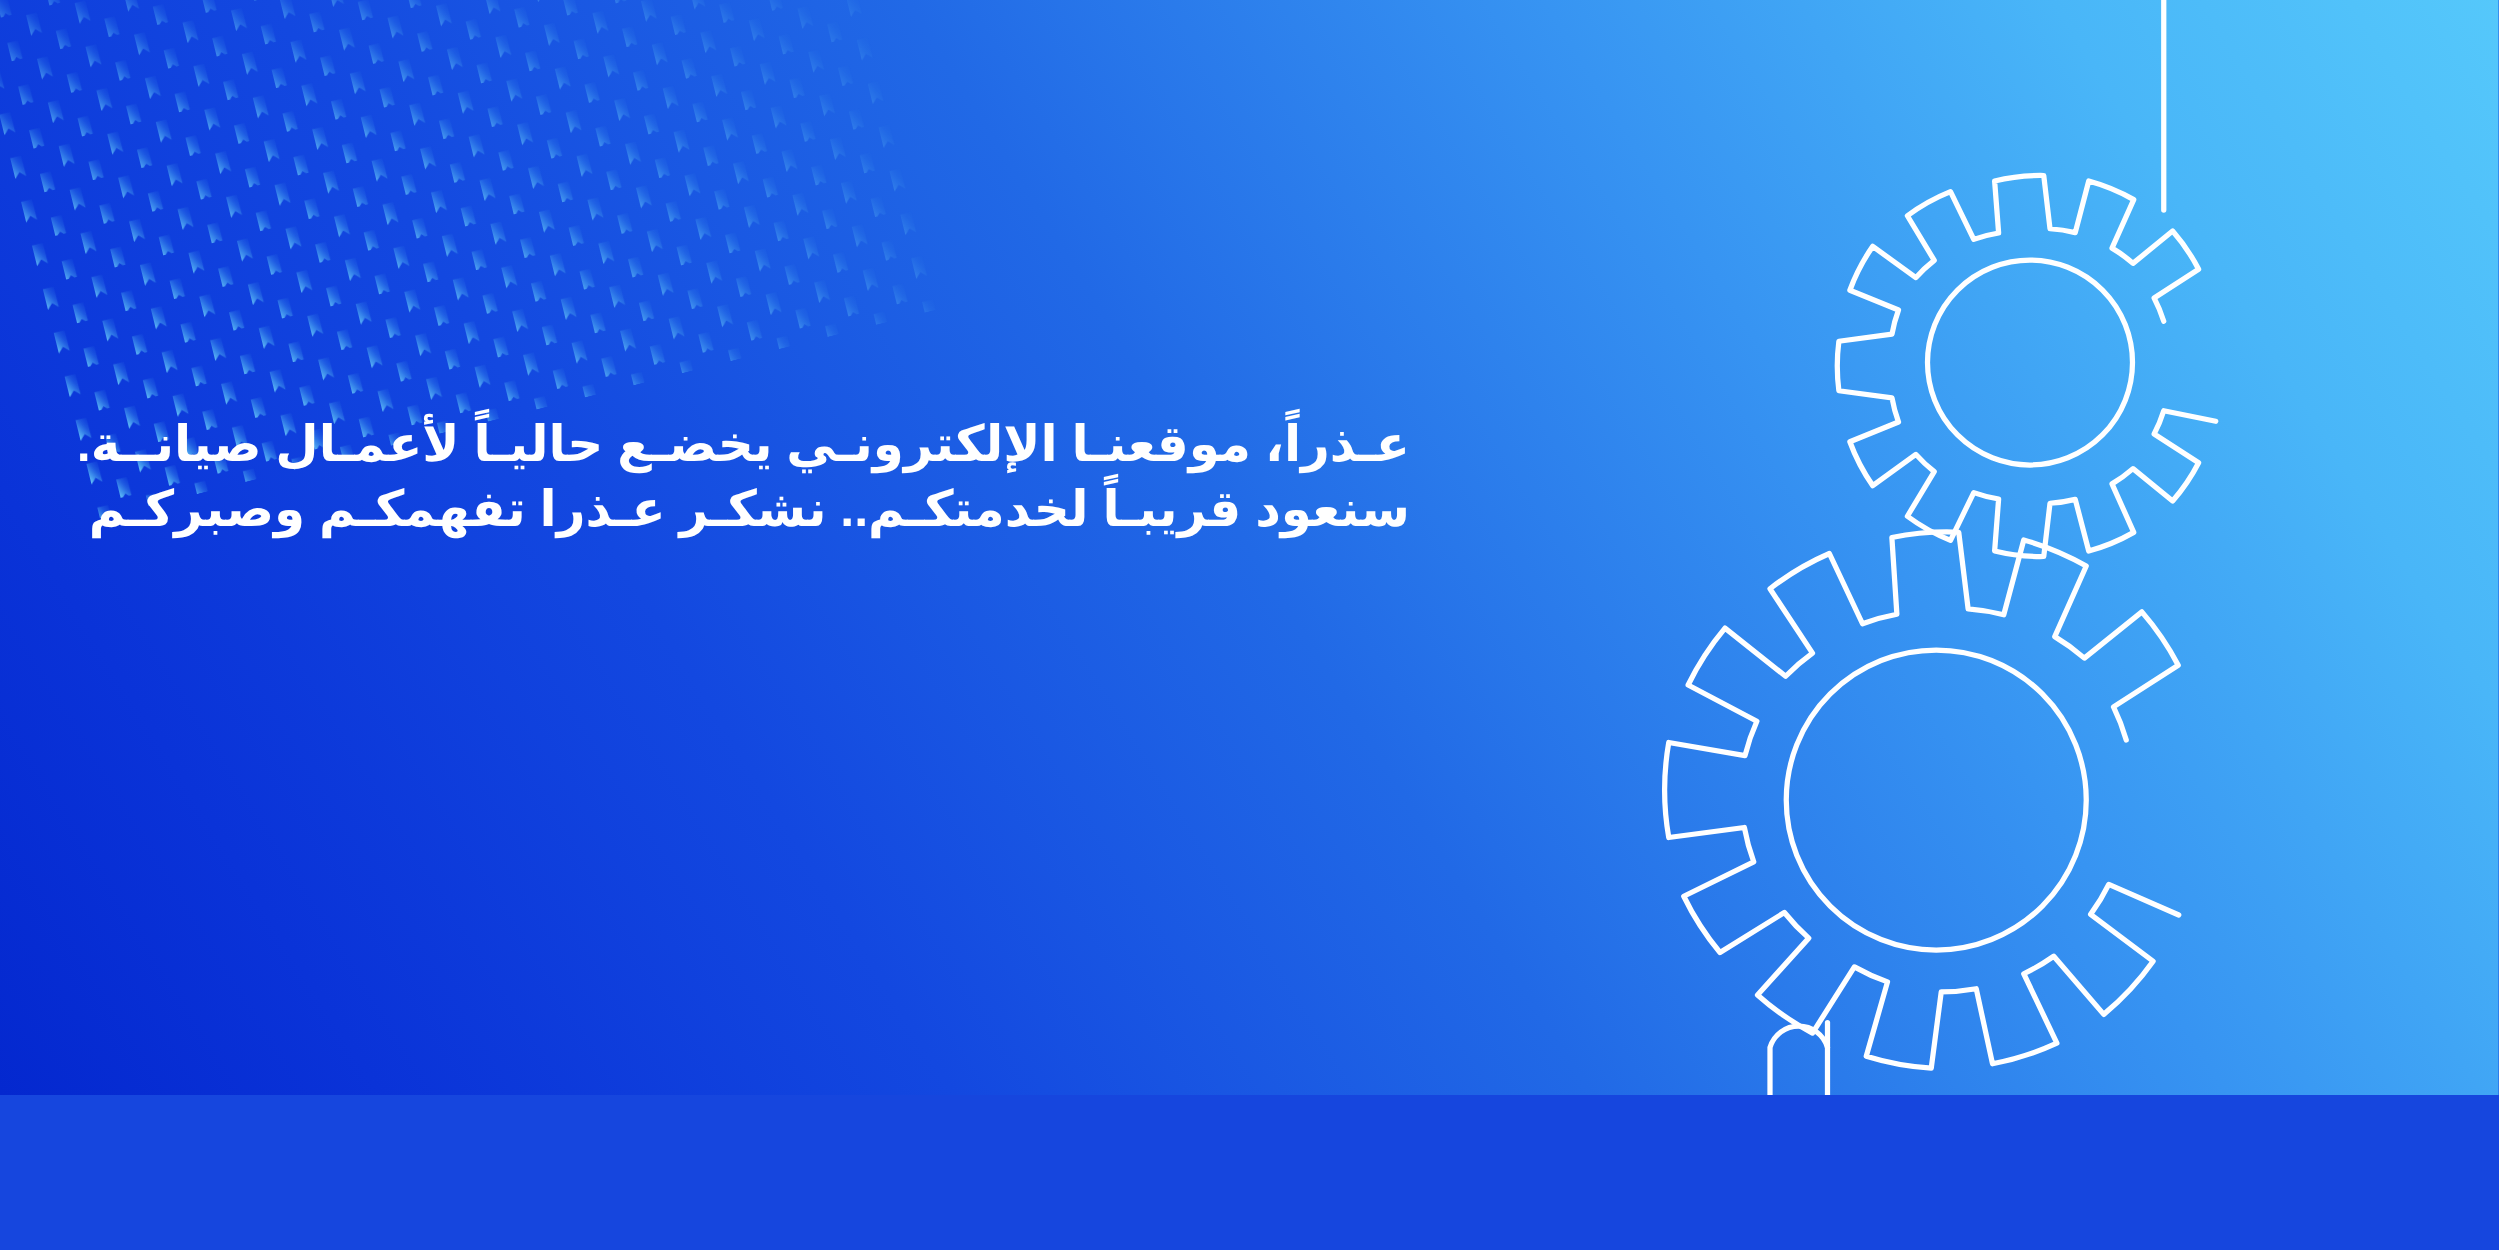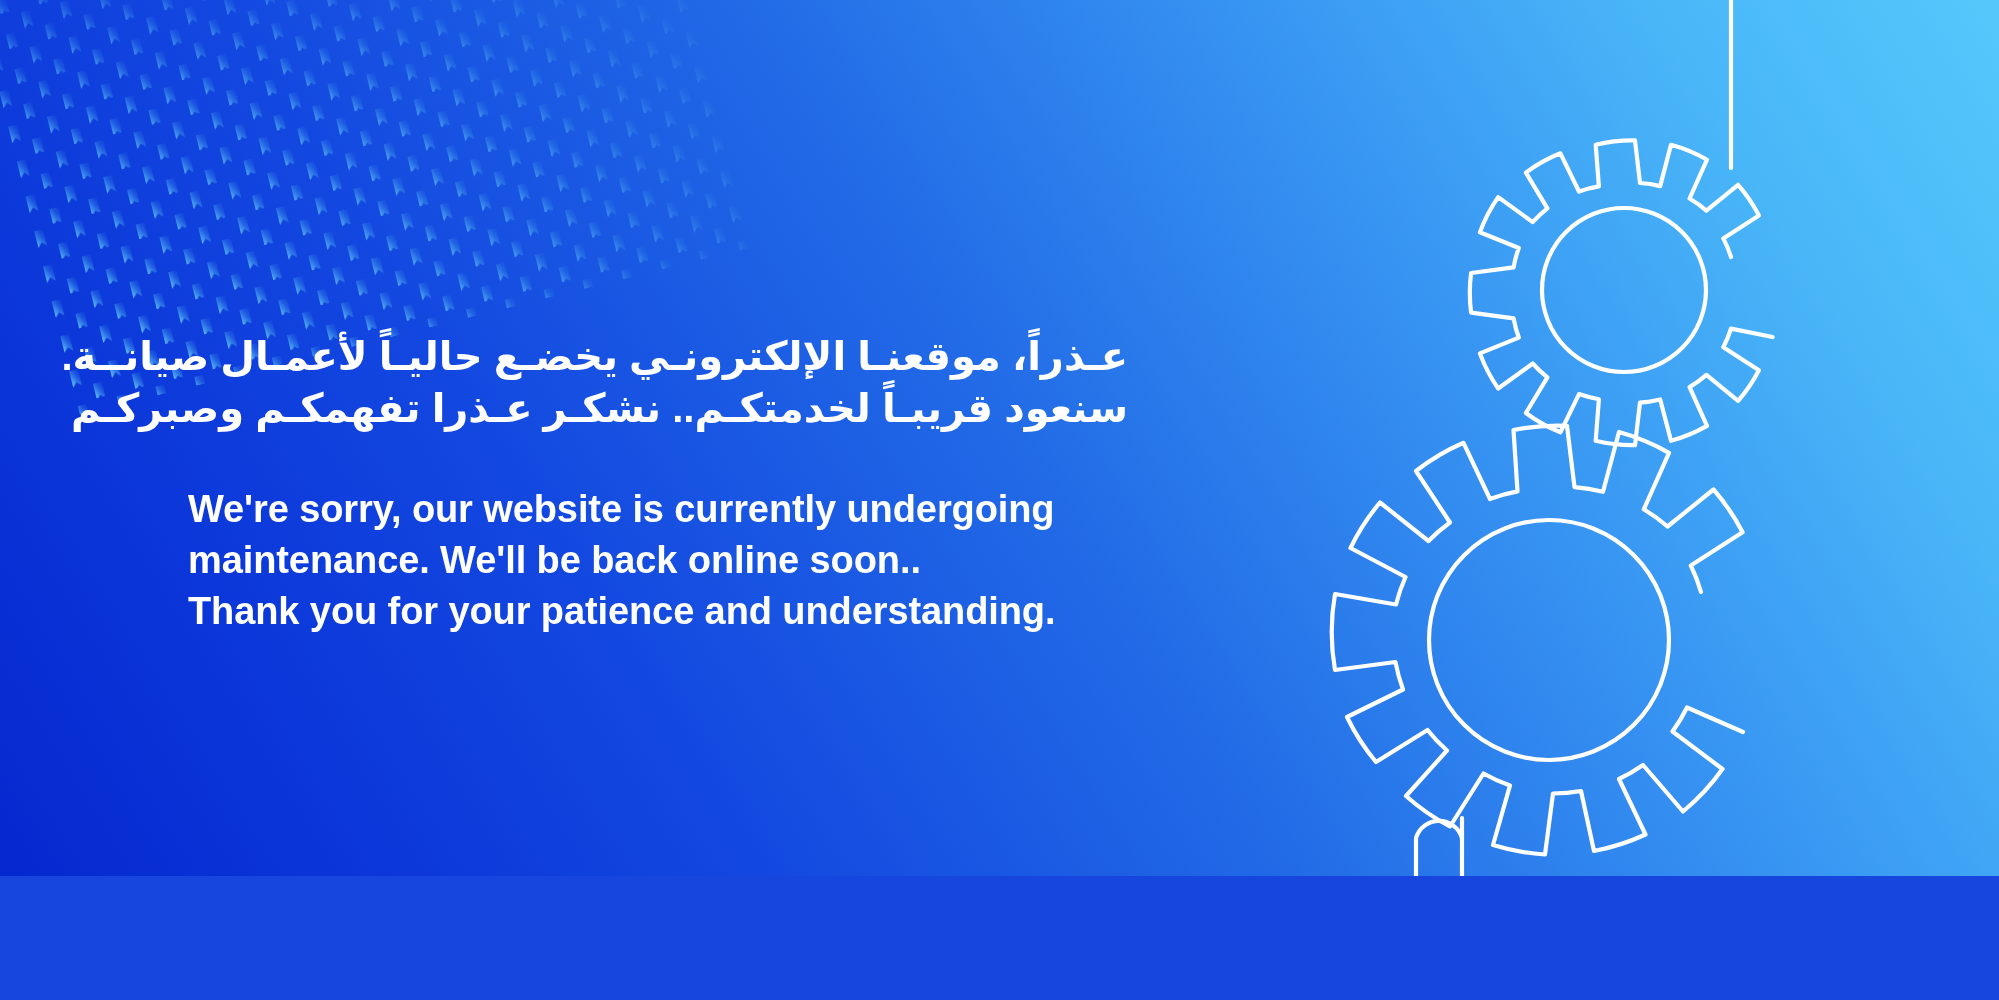--- a/index.html
+++ b/index.html
@@ -216,21 +216,16 @@
     </svg>
   </div>
 
   <div id="message-block">
 
     <div id="arabic-block">
       <div class="ar-line">عـذراً، موقعنـا الإلكترونـي يخضـع حاليـاً لأعمـال صيانــة.</div>
       <div class="ar-line">سنعود قريبـاً لخدمتكـم.. نشكـر عـذرا تفهمكـم وصبركـم</div>
     </div>
 
-    <div id="english-block">
-      <div class="en-line">We're sorry, our website is currently undergoing</div>
-      <div class="en-line">maintenance. We'll be back online soon..</div>
-      <div class="en-line">Thank you for your patience and understanding.</div>
-    </div>
 
   </div>
 
 </div>
 
 </body></html>

